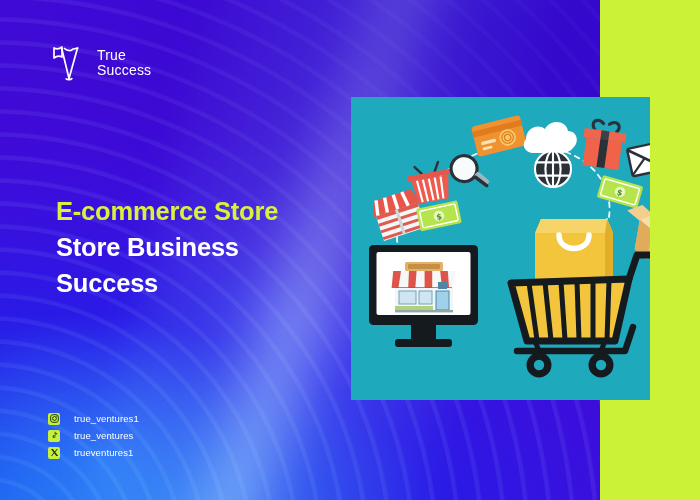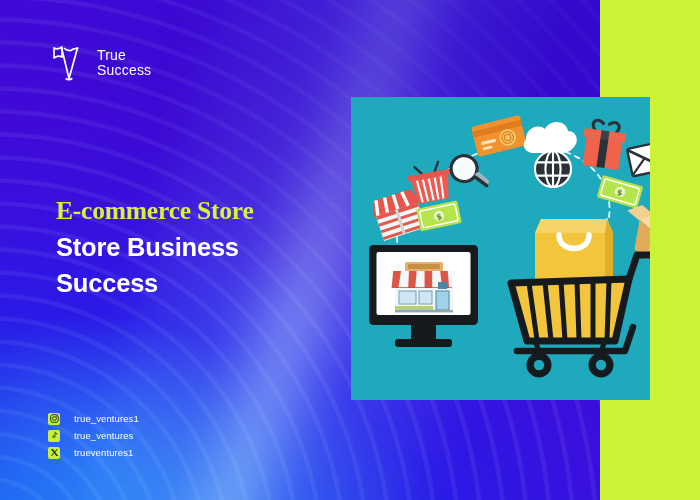--- a/index.html
+++ b/index.html
@@ -70,21 +70,21 @@
     color:#ffffff;font-size:14px;line-height:15px;font-weight:400;letter-spacing:.2px;
   }
   .logo-text div{white-space:nowrap;}
 
   
   .headline{
     position:absolute;left:56px;top:176px;width:290px;
     font-size:25.5px;line-height:36px;font-weight:700;letter-spacing:-0.2px;
     color:#ffffff;
   }
-  .headline .hl-accent{color:#d7f23d;font-family:Liberation Serif, serif;}
+  .headline .hl-accent{color:#d7f23d;}
   .headline .hl-line{display:block;}
 
   
   .socials{position:absolute;left:48px;top:412px;}
   .social-row{display:flex;align-items:center;gap:6px;margin-bottom:4px;height:13px;}
   .social-ico{
     width:12px;height:12px;border-radius:2px;background:#c8ef3a;
     display:flex;align-items:center;justify-content:center;flex:0 0 auto;
   }
   .social-ico svg{display:block;}

